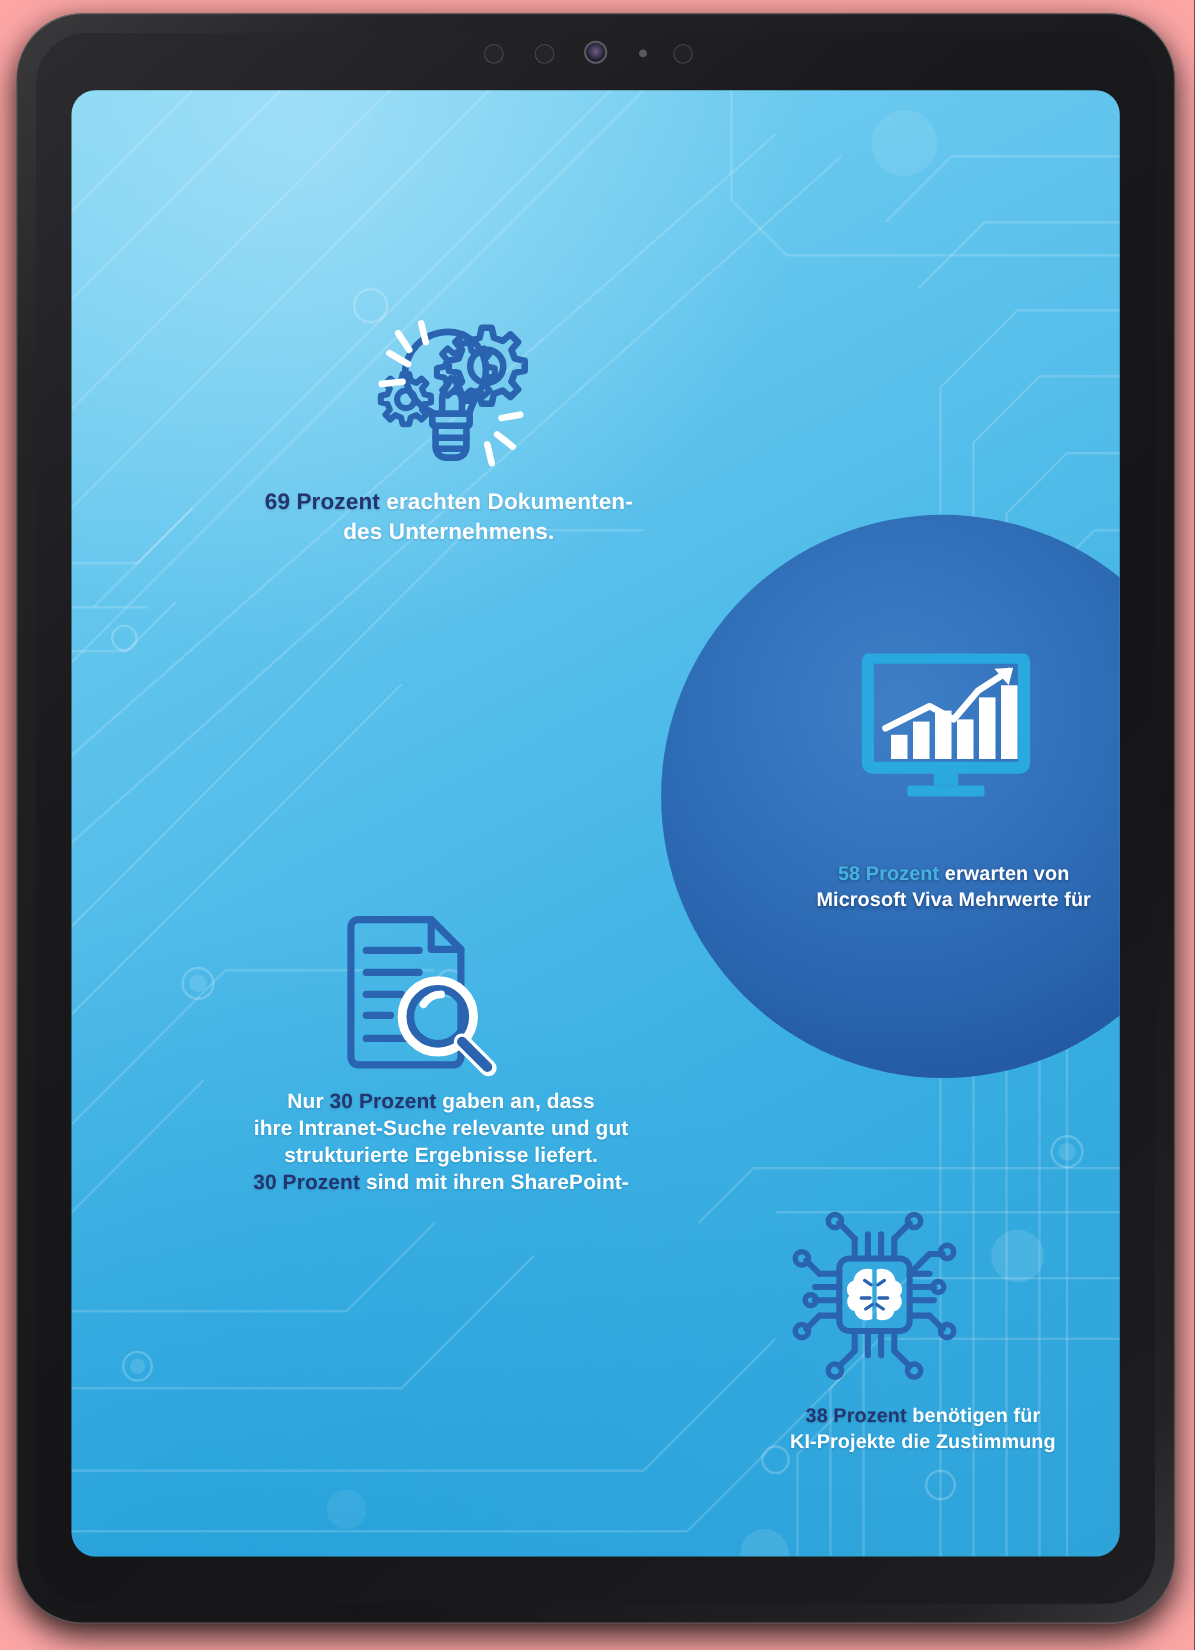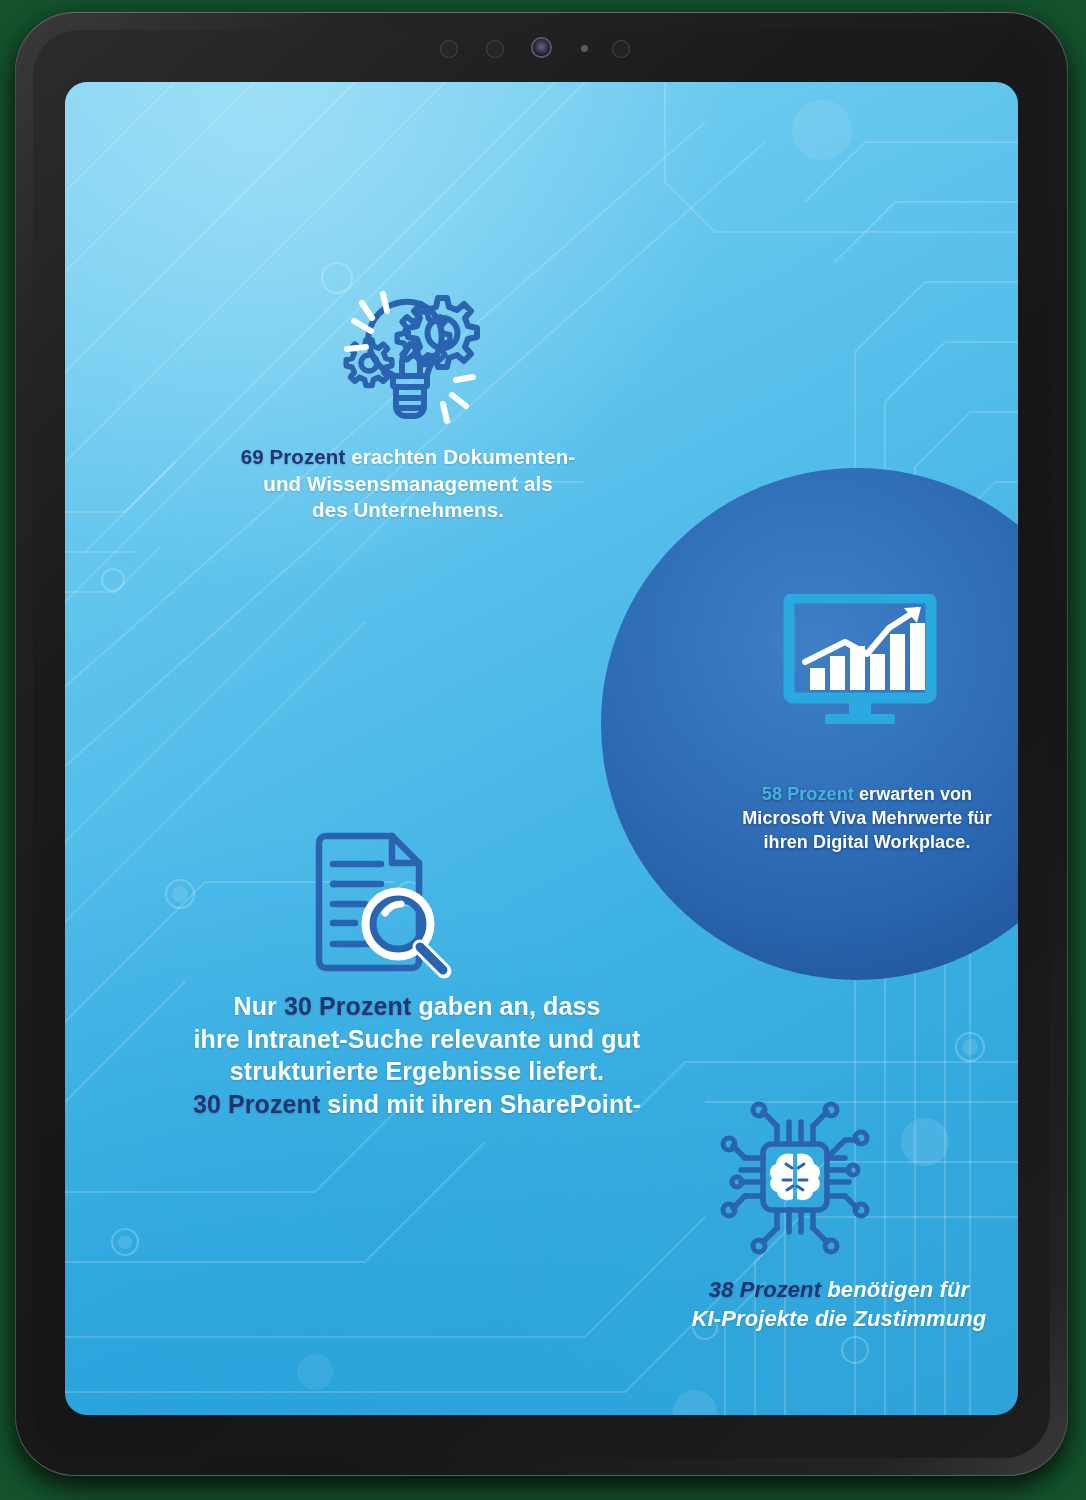--- a/index.html
+++ b/index.html
@@ -1,21 +1,21 @@
 <!DOCTYPE html>
 <html><head>
 <meta charset="utf-8">
 <title>Infographic Tablet</title>
 <style>
   html,body{margin:0;padding:0;background:#000;}
   body{width:1086px;height:1500px;overflow:hidden;
        font-family:"Liberation Sans","DejaVu Sans",sans-serif;}
 
   
-  #stage{position:relative;width:1086px;height:1500px;background:#14532d;}
+  #stage{position:relative;width:1086px;height:1500px;background:#fca5a5;}
 
   .tablet-body{
     position:absolute;left:15px;top:12px;width:1053px;height:1464px;
     border-radius:60px;
     background:
       linear-gradient(135deg,#3a3a3c 0%,#242426 14%,#1b1b1d 40%,#161618 70%,#232325 92%,#3a3a3c 100%);
     box-shadow:0 0 0 1px #4a4a4c inset, 0 10px 28px rgba(0,0,0,.85);
   }
   .tablet-inner{
     position:absolute;left:18px;top:18px;right:18px;bottom:18px;
@@ -66,22 +66,22 @@
   
   .tb{position:absolute;text-align:center;color:#ffffff;
       font-weight:bold;line-height:1.30;letter-spacing:.1px;
       text-shadow:0 1px 2px rgba(0,40,80,.22);}
   .tb .hl{color:#23356f;}
   .tb .hl-lt{color:#46b2e0;}
 
   #t1{left:118px;top:362px;width:450px;font-size:20.5px;}
   #t2{left:612px;top:700px;width:380px;font-size:18px;line-height:1.34;
       text-shadow:0 1px 3px rgba(0,20,50,.45);}
-  #t3{left:112px;top:908px;width:480px;font-size:25px;}
-  #t4{left:574px;top:1194px;width:400px;font-size:22px;font-style:italic;}
+  #t3{left:96px;top:908px;width:480px;font-size:19px;}
+  #t4{left:574px;top:1194px;width:400px;font-size:18px;}
 
   
   .icon{position:absolute;}
   #ic-bulb{left:265px;top:198px;width:155px;height:150px;}
   #ic-doc {left:242px;top:748px;width:152px;height:150px;}
   #ic-chip{left:650px;top:1018px;width:160px;height:155px;}
   #ic-mon {left:706px;top:512px;width:178px;height:136px;}
   .icon svg{display:block;width:100%;height:100%;}
 </style>
 </head>
@@ -333,28 +333,26 @@
           <path d="M72 90 L78 86"></path>
           <path d="M89 64 L83 68"></path>
           <path d="M92 80 L84 80"></path>
           <path d="M88 90 L82 86"></path>
         </g>
       </svg>
     </div>
 
     <div class="tb" id="t1">
       <div><span class="hl">69 Prozent</span><span> erachten Dokumenten-</span></div>
-      <div>und Wissensmanagement als</div>
       <div>des Unternehmens.</div>
     </div>
 
     <div class="tb" id="t2">
       <div><span class="hl-lt">58 Prozent</span><span> erwarten von</span></div>
       <div>Microsoft Viva Mehrwerte für</div>
-      <div>ihren Digital Workplace.</div>
     </div>
 
     <div class="tb" id="t3">
       <div><span>Nur </span><span class="hl">30 Prozent</span><span> gaben an, dass</span></div>
       <div>ihre Intranet-Suche relevante und gut</div>
       <div>strukturierte Ergebnisse liefert.</div>
       <div><span class="hl">30 Prozent</span><span> sind mit ihren SharePoint-</span></div>
     </div>
 
     <div class="tb" id="t4">

